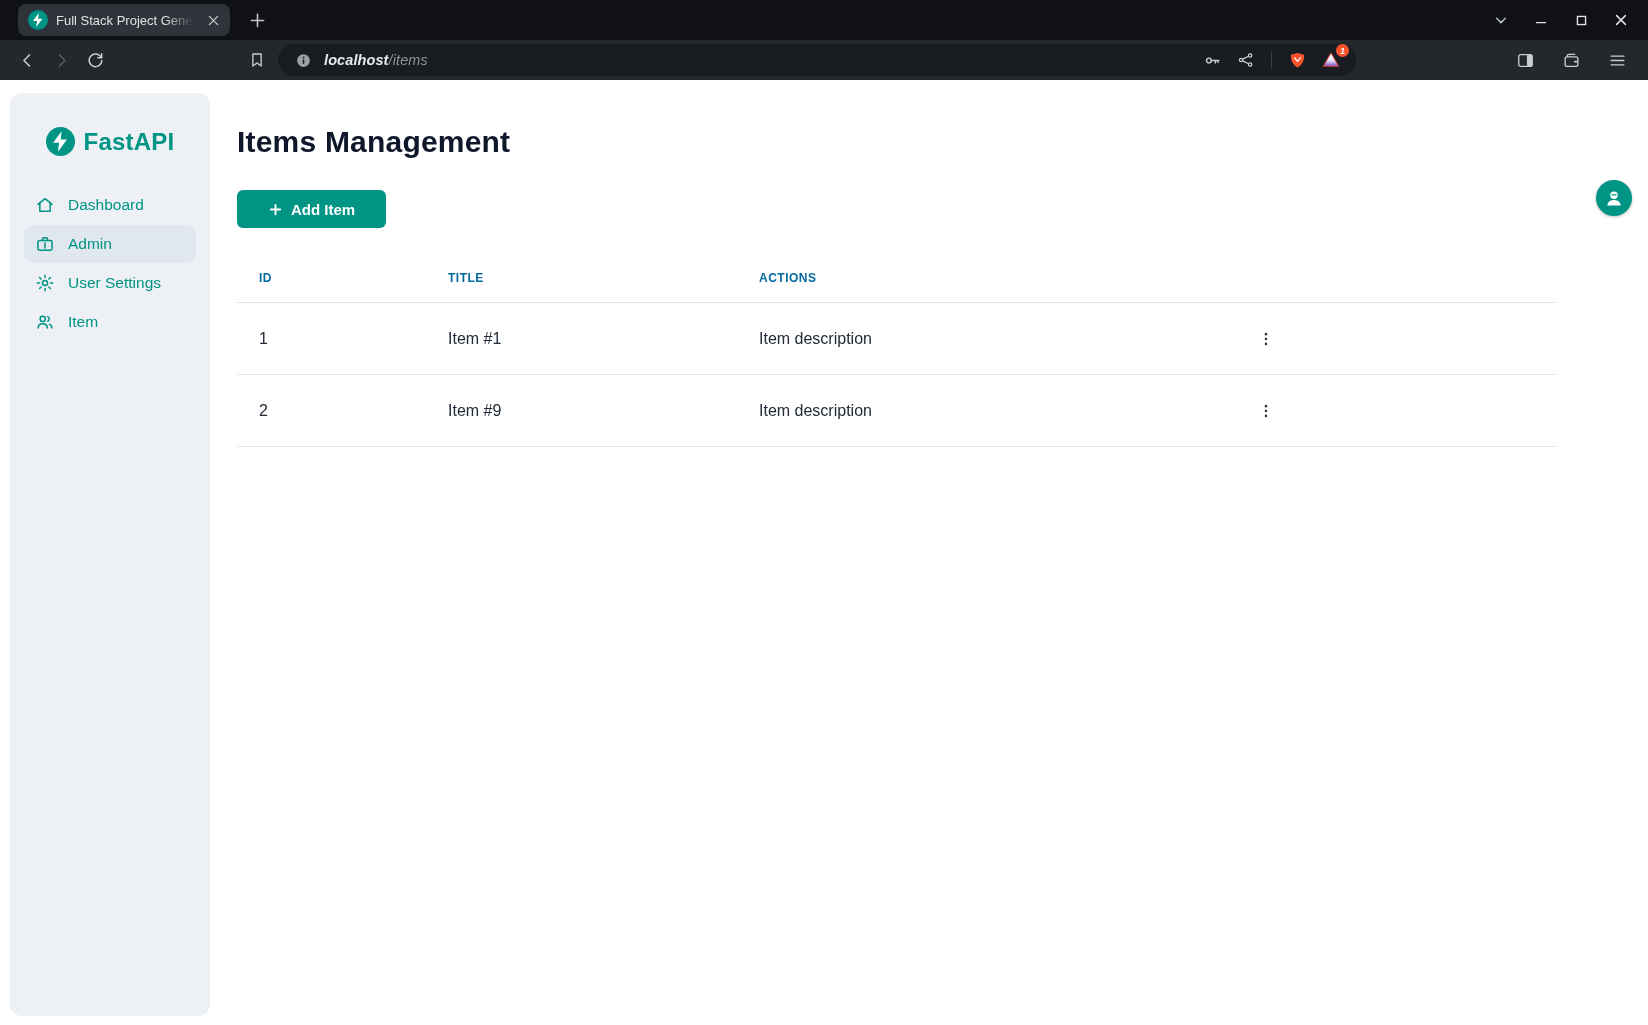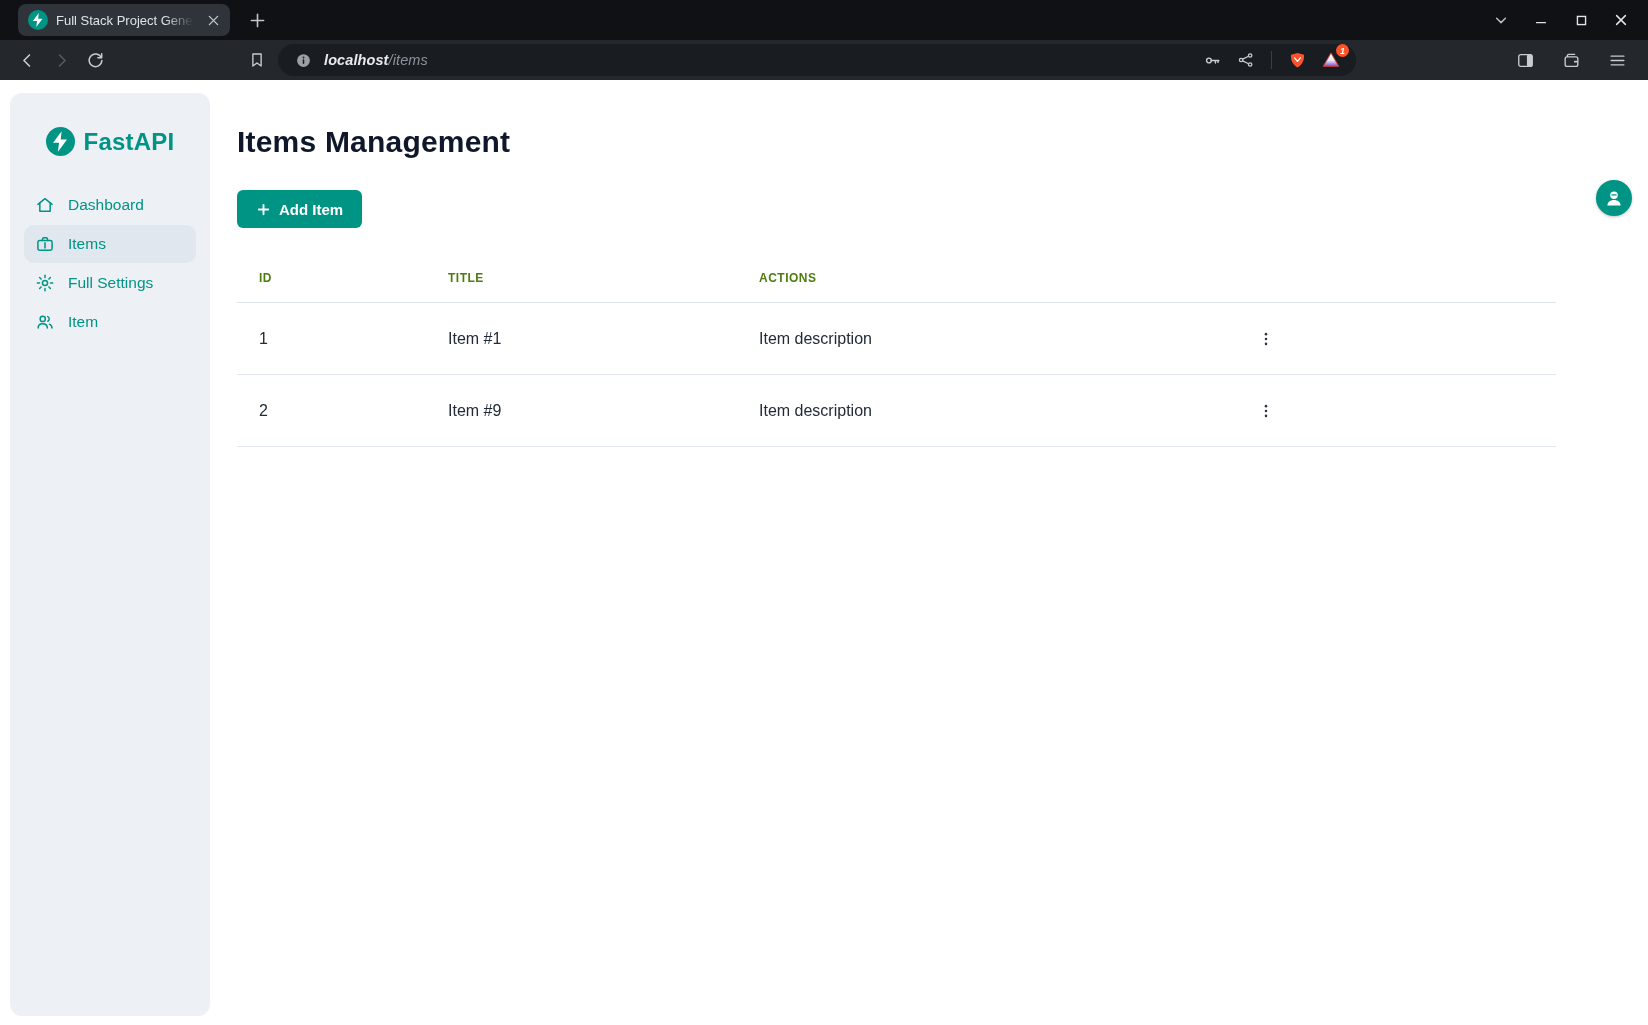--- a/index.html
+++ b/index.html
@@ -63,26 +63,26 @@
   .nav-item{height:38px;border-radius:10px;display:flex;align-items:center;gap:13px;
        padding:0 11px;color:var(--accent);font-size:15.5px;cursor:default;}
   .nav-item.active{background:var(--active-pill);}
   .nav-item svg{flex:0 0 auto;}
   .sidebar-footer{margin-top:auto;padding:0 23px 24px;color:#8e98a8;font-size:15px;line-height:1.45;}
 
   .main{position:absolute;left:237px;top:0;right:0;bottom:0;}
   .page-title{margin-top:45px;font-size:30px;font-weight:700;color:#0f172a;letter-spacing:.2px;}
   .add-btn{margin-top:31px;height:38px;background:var(--accent);border:none;border-radius:6px;
        color:#fff;font-size:15px;font-weight:700;font-family:inherit;display:inline-flex;
-       align-items:center;gap:8px;padding:0 19px;cursor:default;}
+       align-items:center;gap:8px;padding:0 31px;cursor:default;}
 
   .items-table{margin-top:25px;width:1319px;}
   .t-row{display:grid;grid-template-columns:189px 311px 494px 1fr;align-items:center;}
   .t-head{height:50px;border-bottom:1px solid #dde3ea;}
-  .t-head .t-cell{font-size:12px;font-weight:700;color:#4d7c0f;letter-spacing:.5px;}
+  .t-head .t-cell{font-size:12px;font-weight:700;color:#0369a1;letter-spacing:.5px;}
   .t-body-row{height:72px;border-bottom:1px solid var(--border);}
   .t-cell{padding-left:22px;font-size:16px;color:#222b38;}
   .kebab-btn{width:26px;height:26px;border:none;background:transparent;display:flex;
        align-items:center;justify-content:center;cursor:default;}
 
   .avatar-btn{position:absolute;left:1596px;top:100px;width:36px;height:36px;border-radius:50%;
        background:var(--accent);border:none;display:flex;align-items:center;justify-content:center;
        box-shadow:0 1px 3px rgba(0,0,0,.25);cursor:default;}
 </style>
 </head>
@@ -247,30 +247,30 @@
         </span>
         <span>Dashboard</span>
       </div>
       <div class="nav-item active">
         <span>
           <svg width="20" height="20" viewBox="0 0 24 24" fill="none" stroke="#009485" stroke-width="1.8" stroke-linecap="round" stroke-linejoin="round">
               <rect x="3.5" y="7.8" width="17" height="11.7" rx="2"></rect>
               <path d="M9 7.8V6.3c0-1 .8-1.8 1.8-1.8h2.4c1 0 1.8.8 1.8 1.8v1.5M12 10.5v6.3"></path>
             </svg>
         </span>
-        <span>Items</span>
+        <span>Admin</span>
       </div>
       <div class="nav-item">
         <span>
           <svg width="20" height="20" viewBox="0 0 24 24" fill="none" stroke="#009485" stroke-width="1.8" stroke-linecap="round">
               <circle cx="12" cy="12" r="3.1"></circle>
               <path d="M12 2.8v2.6M12 18.6v2.6M2.8 12h2.6M18.6 12h2.6M5.5 5.5l1.8 1.8M16.7 16.7l1.8 1.8M18.5 5.5l-1.8 1.8M7.3 16.7l-1.8 1.8"></path>
             </svg>
         </span>
-        <span>Full Settings</span>
+        <span>User Settings</span>
       </div>
       <div class="nav-item">
         <span>
           <svg width="20" height="20" viewBox="0 0 24 24" fill="none" stroke="#009485" stroke-width="1.8" stroke-linecap="round" stroke-linejoin="round">
               <circle cx="9.3" cy="8.3" r="3.1"></circle>
               <path d="M3.8 19.2c0-3 2.4-5 5.5-5s5.5 2 5.5 5"></path>
               <path d="M15.3 5.5a3.1 3.1 0 0 1 0 5.6"></path>
               <path d="M17.3 14.6c1.9.8 3 2.4 3 4.6"></path>
             </svg>
         </span>

